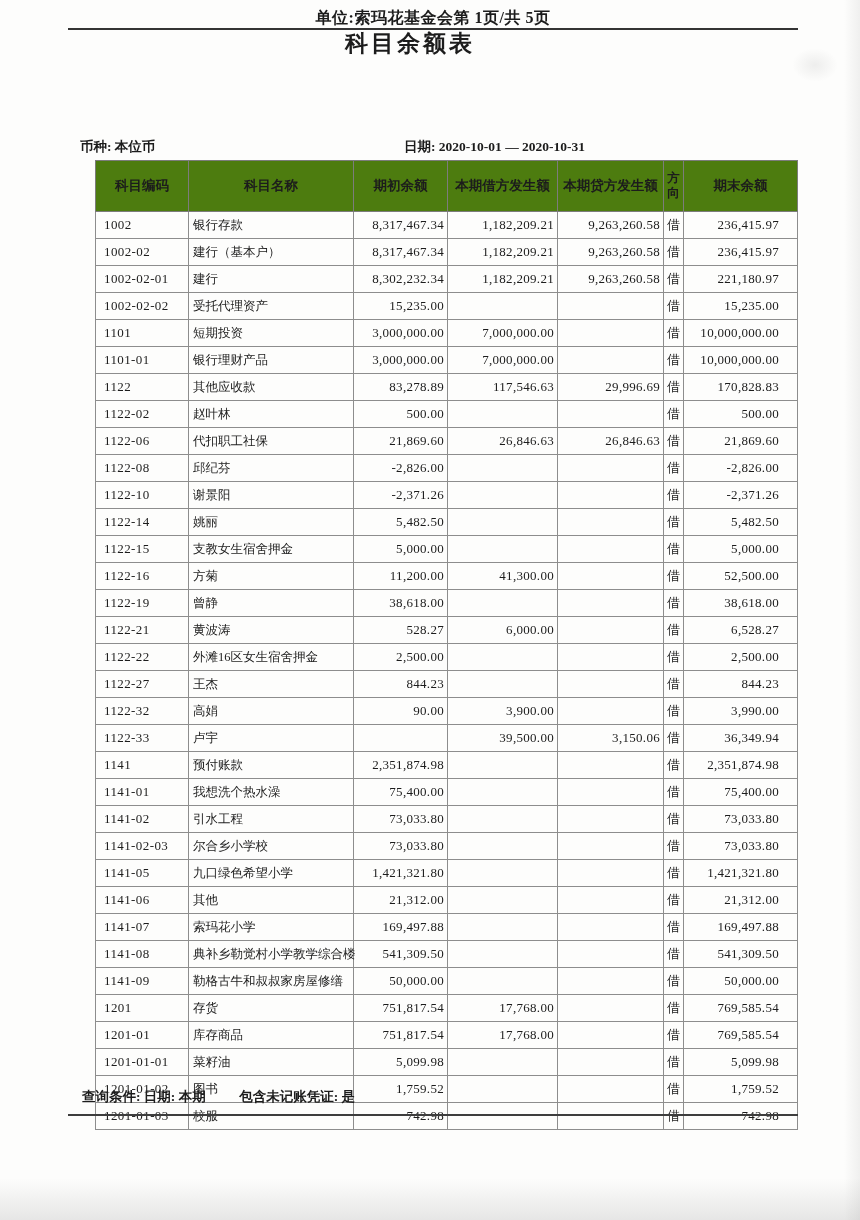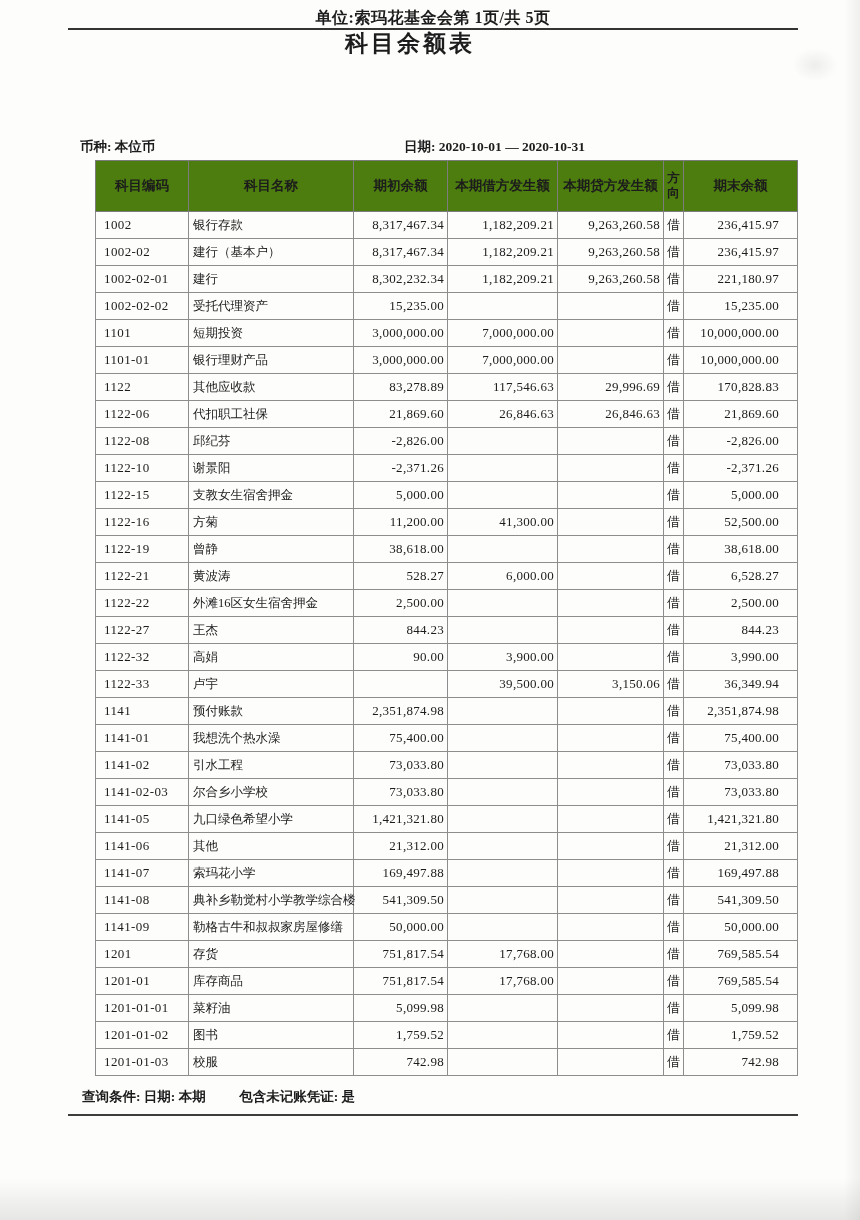--- a/index.html
+++ b/index.html
@@ -186,20 +186,29 @@
         <tr>
           <td class="td-code">1122</td>
           <td class="td-name">其他应收款</td>
           <td class="td-num">83,278.89</td>
           <td class="td-num">117,546.63</td>
           <td class="td-num">29,996.69</td>
           <td class="td-dir">借</td>
           <td class="td-num td-closing">170,828.83</td>
         </tr>
         <tr>
+          <td class="td-code">1122-02</td>
+          <td class="td-name">赵叶林</td>
+          <td class="td-num">500.00</td>
+          <td class="td-num"></td>
+          <td class="td-num"></td>
+          <td class="td-dir">借</td>
+          <td class="td-num td-closing">500.00</td>
+        </tr>
+        <tr>
           <td class="td-code">1122-06</td>
           <td class="td-name">代扣职工社保</td>
           <td class="td-num">21,869.60</td>
           <td class="td-num">26,846.63</td>
           <td class="td-num">26,846.63</td>
           <td class="td-dir">借</td>
           <td class="td-num td-closing">21,869.60</td>
         </tr>
         <tr>
           <td class="td-code">1122-08</td>
@@ -213,20 +222,29 @@
         <tr>
           <td class="td-code">1122-10</td>
           <td class="td-name">谢景阳</td>
           <td class="td-num">-2,371.26</td>
           <td class="td-num"></td>
           <td class="td-num"></td>
           <td class="td-dir">借</td>
           <td class="td-num td-closing">-2,371.26</td>
         </tr>
         <tr>
+          <td class="td-code">1122-14</td>
+          <td class="td-name">姚丽</td>
+          <td class="td-num">5,482.50</td>
+          <td class="td-num"></td>
+          <td class="td-num"></td>
+          <td class="td-dir">借</td>
+          <td class="td-num td-closing">5,482.50</td>
+        </tr>
+        <tr>
           <td class="td-code">1122-15</td>
           <td class="td-name">支教女生宿舍押金</td>
           <td class="td-num">5,000.00</td>
           <td class="td-num"></td>
           <td class="td-num"></td>
           <td class="td-dir">借</td>
           <td class="td-num td-closing">5,000.00</td>
         </tr>
         <tr>
           <td class="td-code">1122-16</td>

